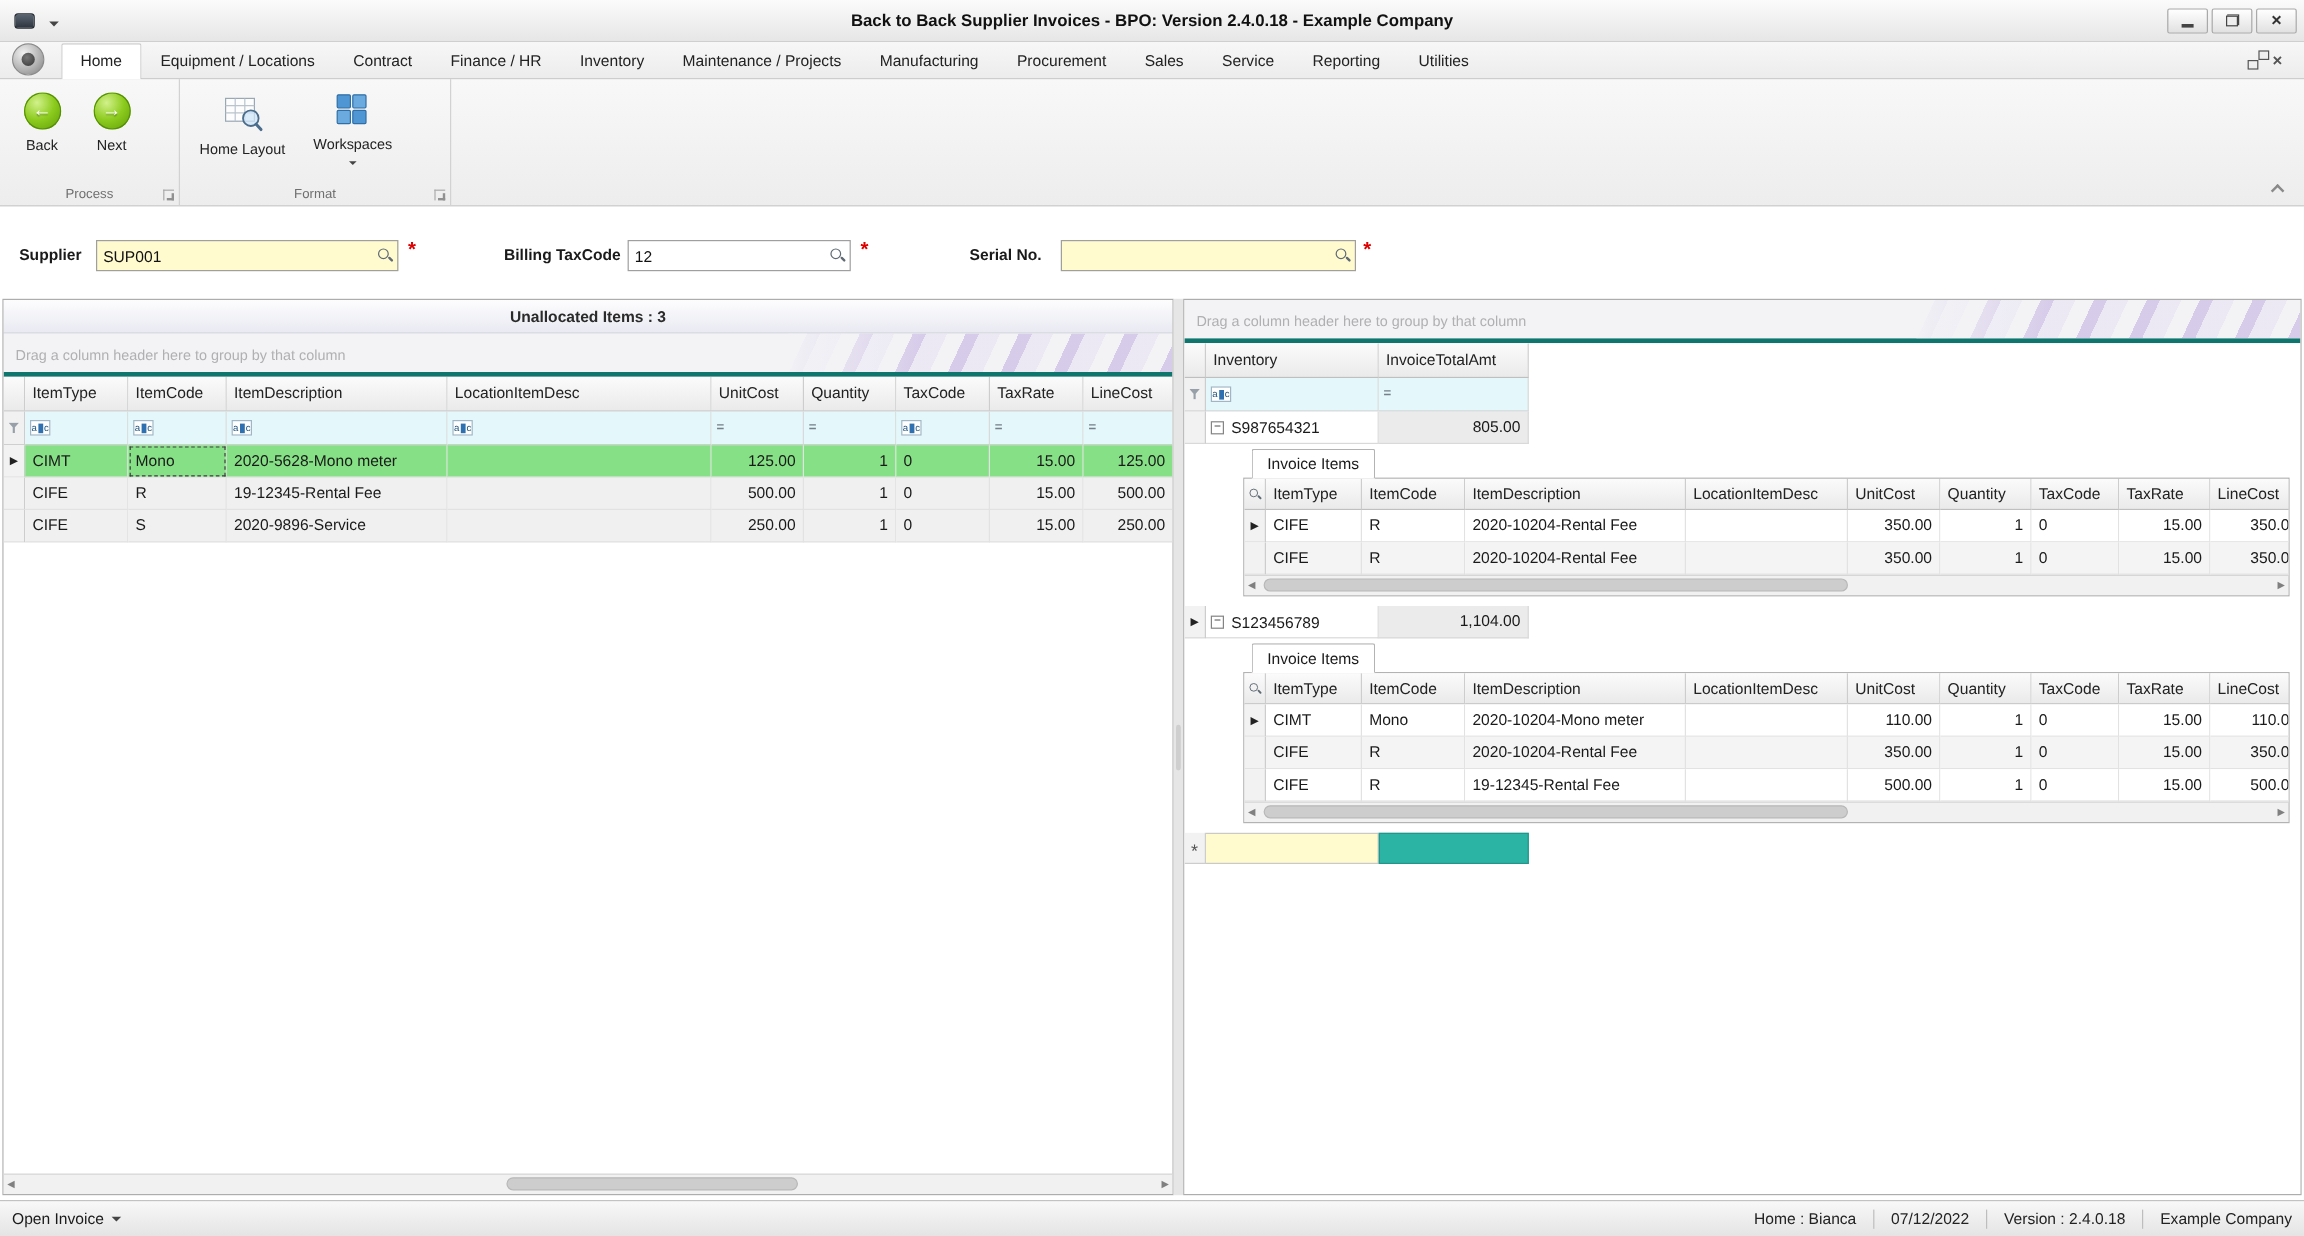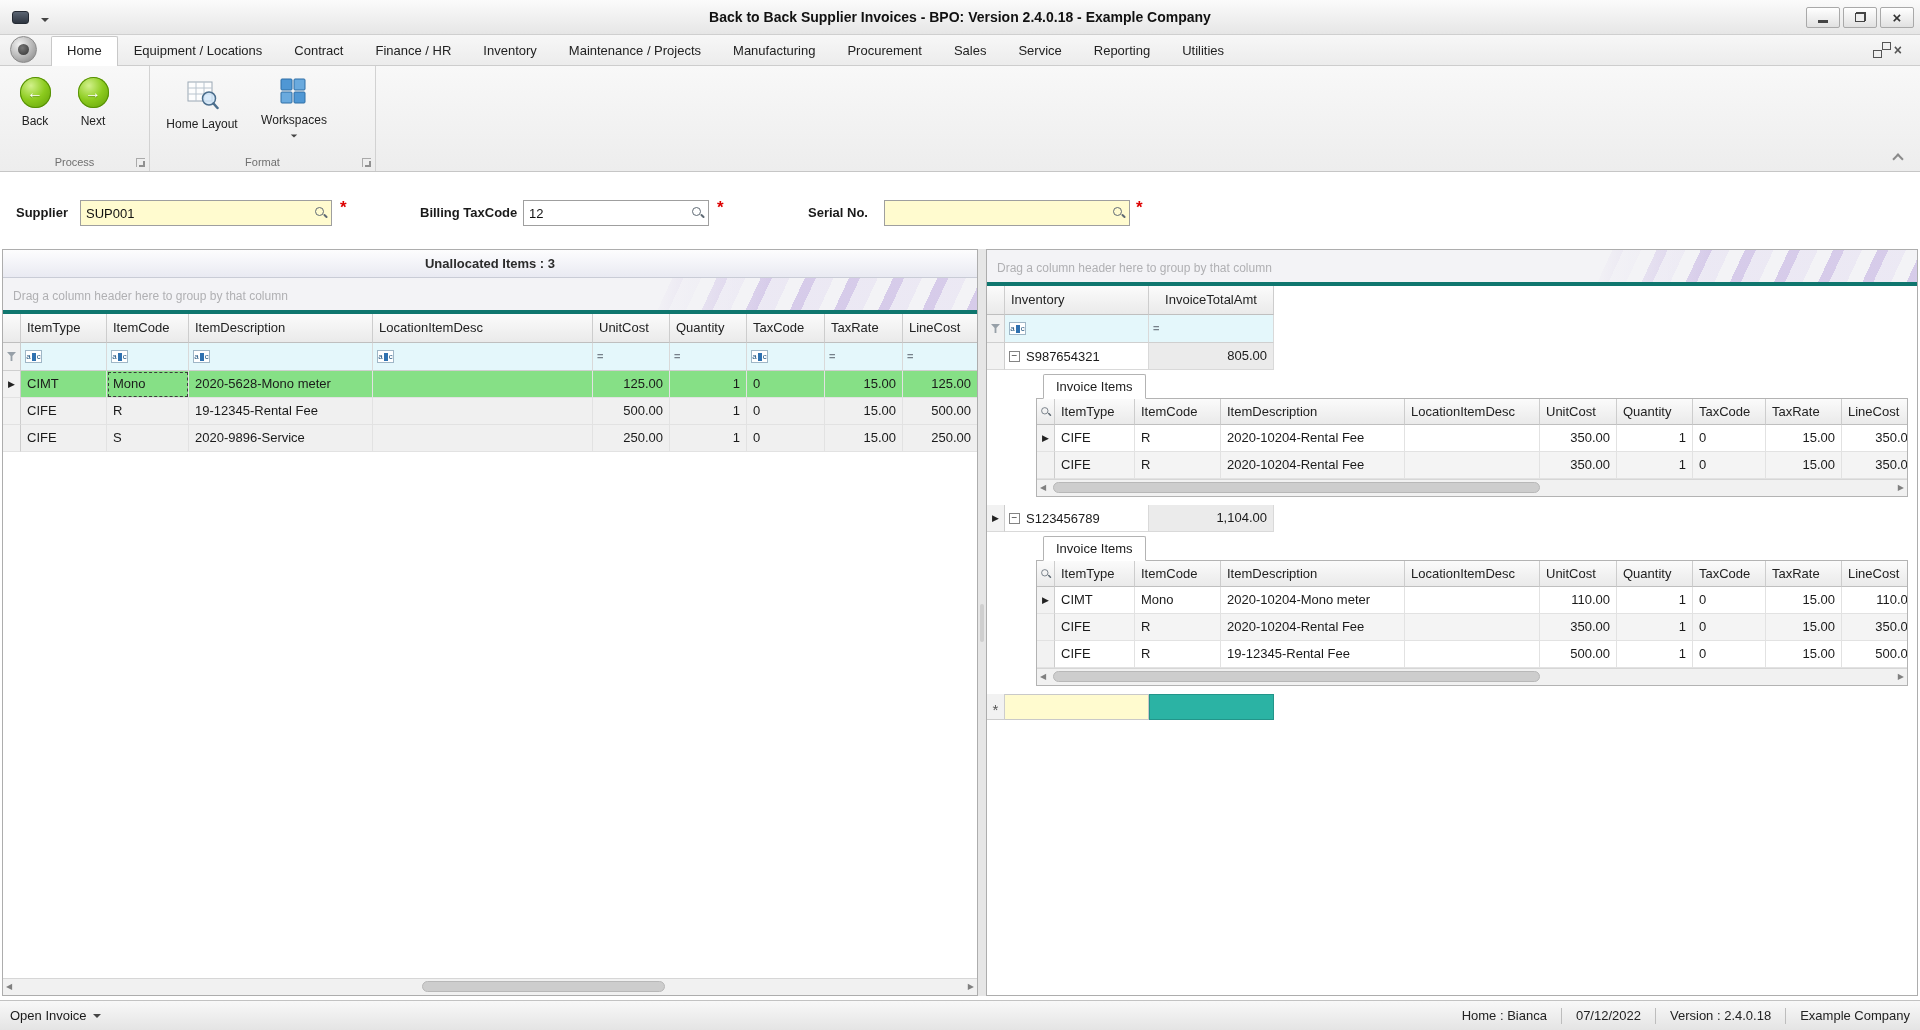--- a/index.html
+++ b/index.html
@@ -378,21 +378,21 @@
     </div>
 
     <div class="splitter"></div>
 
     <div class="panel pright">
       <div class="ghint"><span>Drag a column header here to group by that column</span></div>
       <div class="grid">
         <div class="grow" id="rg-head">
             <div class="gcell hind"></div>
             <div class="gcell hcell" style="width: 144px;">Inventory</div>
-            <div class="gcell hcell" style="width: 125px; text-align: center;">InvoiceTotalAmt</div>
+            <div class="gcell hcell" style="width: 125px;">InvoiceTotalAmt</div>
           </div>
         <div class="grow" id="rg-filter">
             <div class="gcell find">
               <span class="funnel"></span>
             </div>
             <div class="gcell fcell" style="width: 144px;">
               <span class="fic-abc">
                 <i>a</i>
                 <b></b>
                 <i>c</i>

